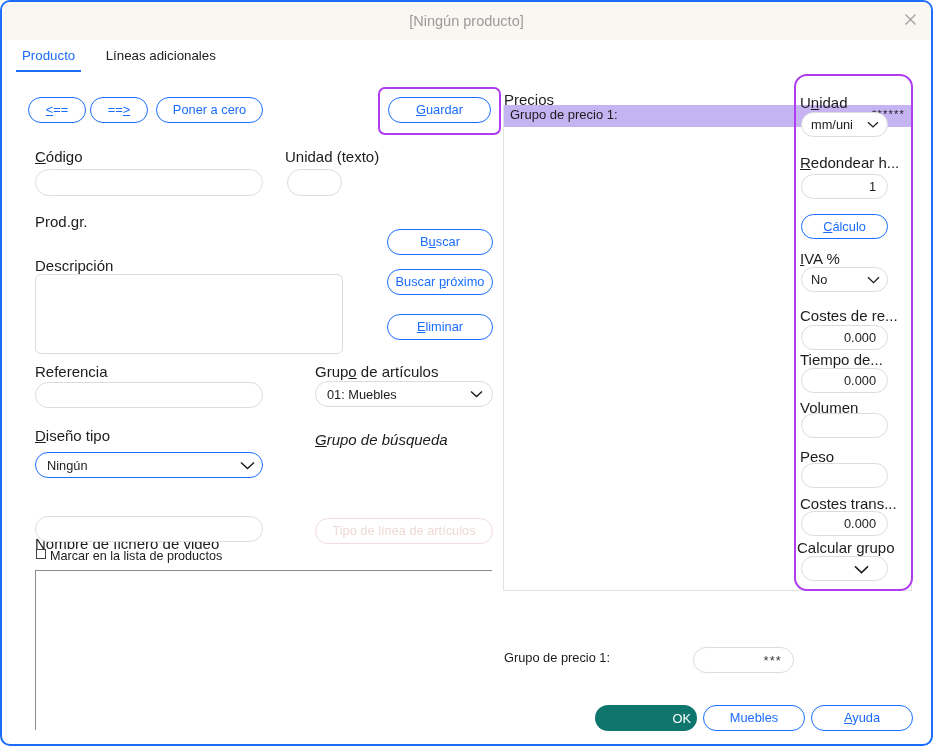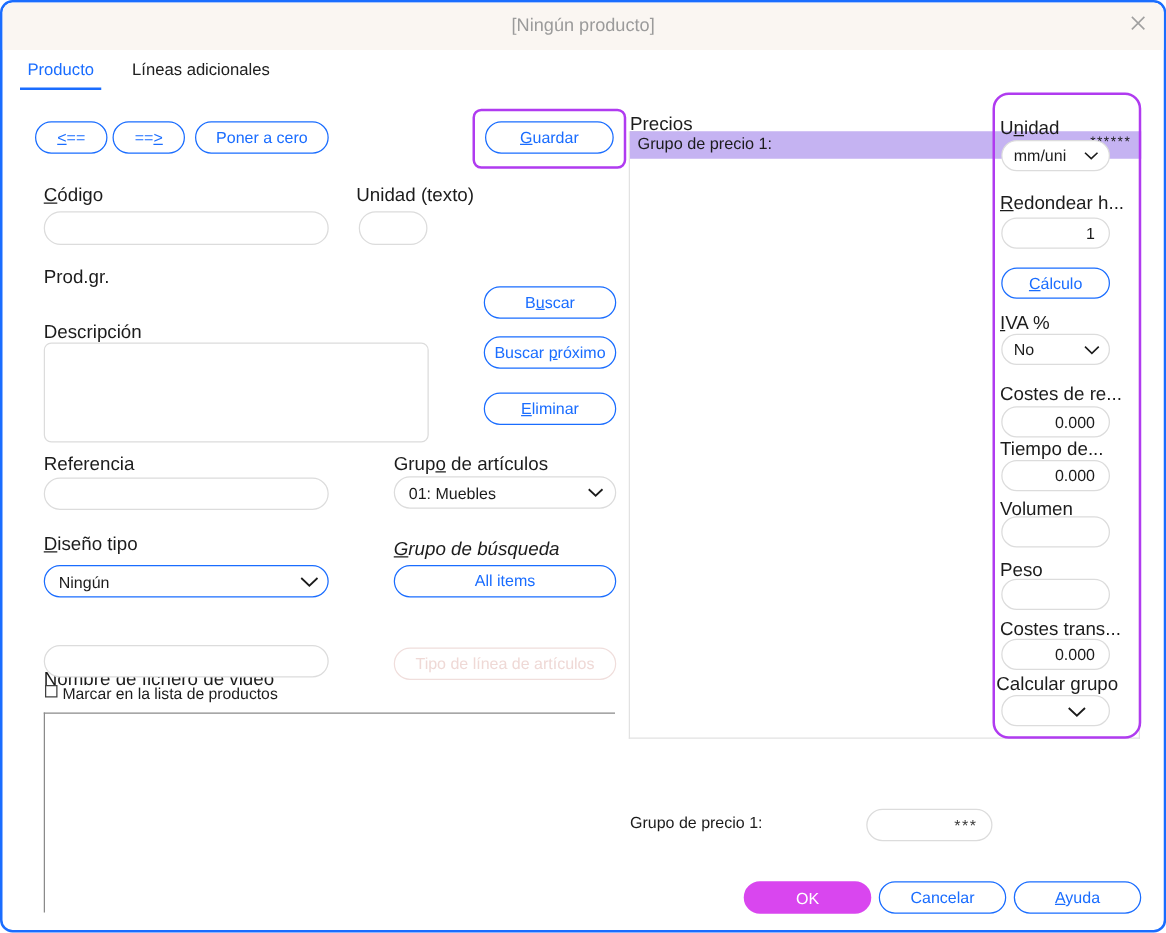--- a/index.html
+++ b/index.html
@@ -172,24 +172,25 @@
     resize: none;
     outline: none;
     font-size: 12.8px;
     font-family: "Liberation Sans", sans-serif;
     padding: 4px 6px;
   }
   
   #btn-ok {
     position: absolute; left: 593px; top: 703px;
     width: 102px; height: 26px;
-    background: #d946ef; color: #ffffff;
+    background: #0f766e; color: #ffffff;
     border: none; border-radius: 999px;
     font-size: 12.8px; cursor: pointer;
     font-family: "Liberation Sans", sans-serif;
+    text-align: right;
   }
   #btn-cancel { left: 701px; top: 703px; width: 102px; height: 26px; line-height: 24px; }
   #btn-ayuda  { left: 809px; top: 703px; width: 102px; height: 26px; line-height: 24px; }
   #grupo-bottom-lbl { left: 502px; top: 648px; font-size: 12.8px; }
   #grupo-bottom-field {
     left: 691px; top: 645px; width: 101px; height: 26px;
     text-align: right; letter-spacing: 1.2px; line-height: 24px;
     color: #3a3a3a;
   }
 </style>
@@ -264,21 +265,20 @@
     <div class="chev">
       <svg width="15" height="9" viewBox="0 0 15 9">
           <path d="M1 1.4 L7.5 7.6 L14 1.4" fill="none" stroke="#1c1c1c" stroke-width="1.4"></path>
         </svg>
     </div>
   </div>
 
   <div class="lbl" style="left:313px; top:429px;font-style:italic;">
     <u>G</u>rupo de búsqueda
   </div>
-  <div class="pill" style="left:313px; top:450px; width:178px; height:26px; line-height:24px;">All items</div>
 
   <div class="lbl" style="left:33px; top:494px;margin-top:39px;">Nombre de fichero de video</div>
   <input class="field" style="left: 33px; top: 514px; width: 228px; height: 26px;" value="">
 
   <div class="pill disabled" style="left:313px; top:516px; width:178px; height:26px; line-height:24px;">Tipo de línea de artículos</div>
 
   <div id="cb-row">
     <span id="cb-box"></span><span id="cb-label">Marcar en la lista de productos</span>
   </div>
 
@@ -362,19 +362,19 @@
           <path d="M1 1.4 L7.5 7.6 L14 1.4" fill="none" stroke="#1c1c1c" stroke-width="1.5"></path>
         </svg>
     </div>
   </div>
 
   <div class="lbl" id="grupo-bottom-lbl">Grupo de precio  1:</div>
   <input class="field" id="grupo-bottom-field" value="***" style="">
 
   <button id="btn-ok">OK</button>
   <div class="pill" id="btn-cancel">
-    <span>Cancelar</span>
+    <span>Muebles</span>
   </div>
   <div class="pill" id="btn-ayuda">
     <span><u>A</u>yuda</span>
   </div>
 
 </div>
 
 </body></html>

